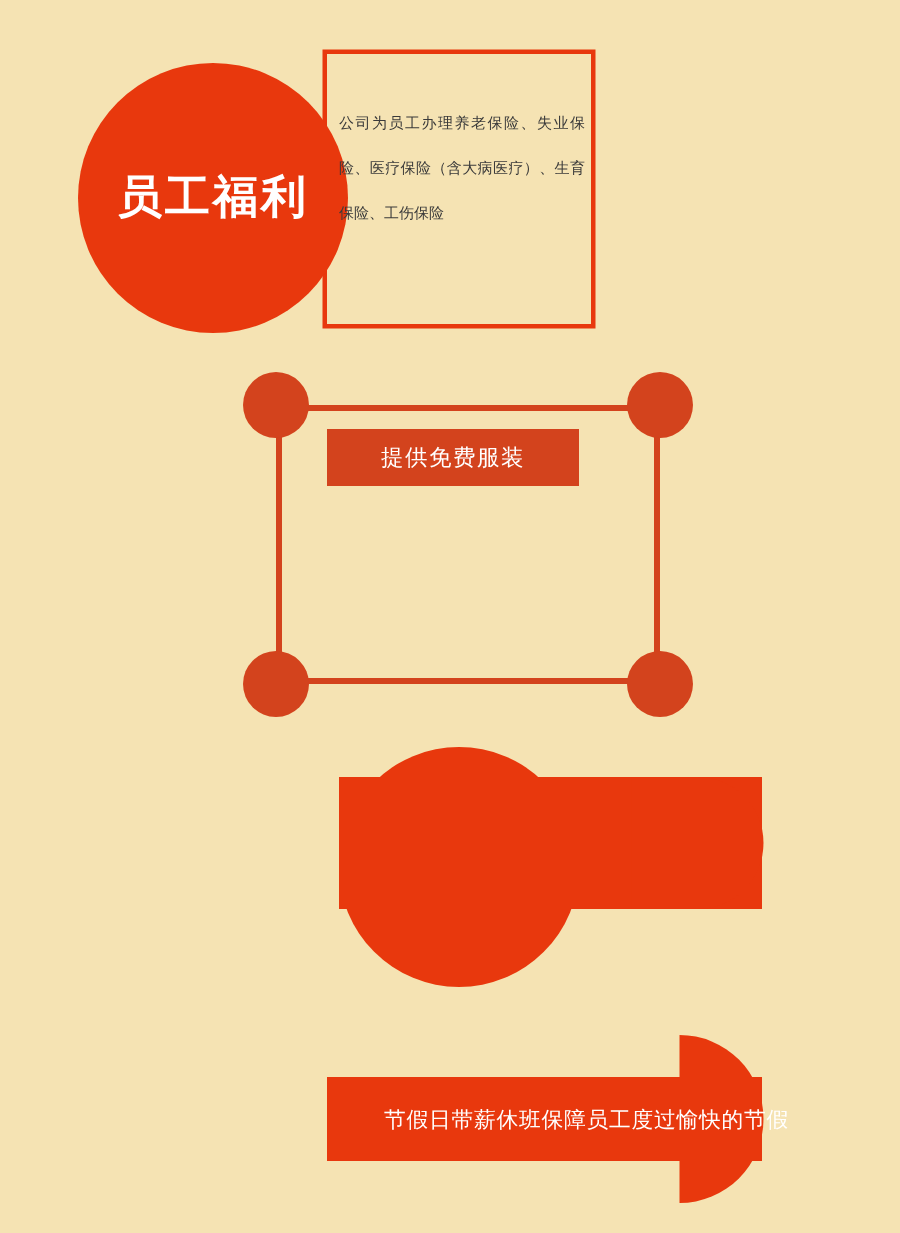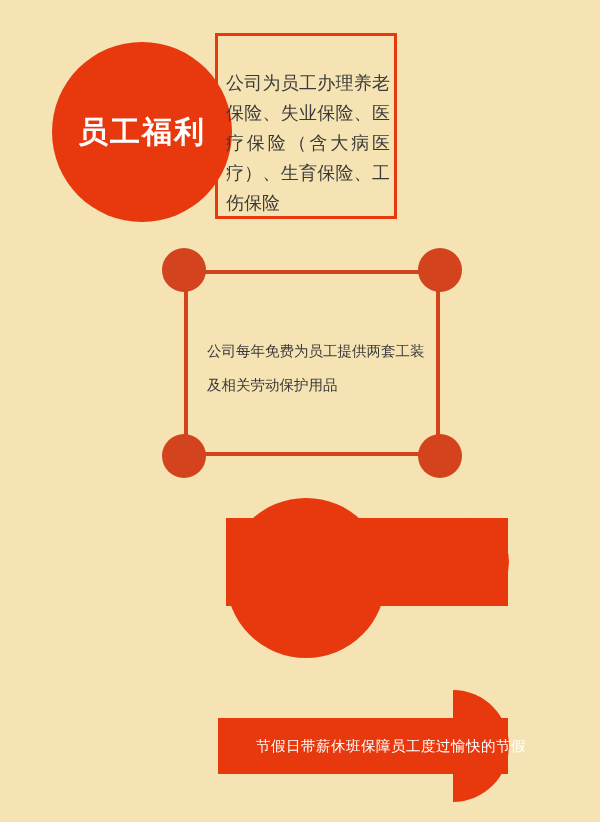--- a/index.html
+++ b/index.html
@@ -54,21 +54,21 @@
     box-sizing: border-box;
     background: transparent;
     z-index: 2;
   }
   .insurance-text {
     position: absolute;
     left: 226px;
     top: 68px;
     width: 164px;
     color: #3a3a3a;
-    font-size: 18px;
+    font-size: 10px;
     line-height: 30px;
     text-align: justify;
     text-align-last: left;
     z-index: 4;
   }
 
   
   .frame-wrap {
     position: absolute;
     left: 162px;
@@ -215,21 +215,23 @@
   <div class="insurance-text">公司为员工办理养老保险、失业保险、医疗保险（含大病医疗）、生育保险、工伤保险</div>
 
   <div class="frame-wrap">
     <div class="frame-rect"></div>
     <div class="dot tl"></div>
     <div class="dot tr"></div>
     <div class="dot bl"></div>
     <div class="dot br"></div>
   </div>
 
-  <div class="uniform-desc">公司每年免费为员工提供两套工装及相关劳动保护用品</div>
+  <div class="uniform-tag">
+    <span>提供免费服装</span>
+  </div>
 
   <div class="festival-circle"></div>
   <div class="festival-block"></div>
   <div class="festival-cap"></div>
 
   <div class="holiday-cap"></div>
   <div class="holiday-bar"></div>
   <div class="holiday-text">节假日带薪休班保障员工度过愉快的节假</div>
 
 </div>

